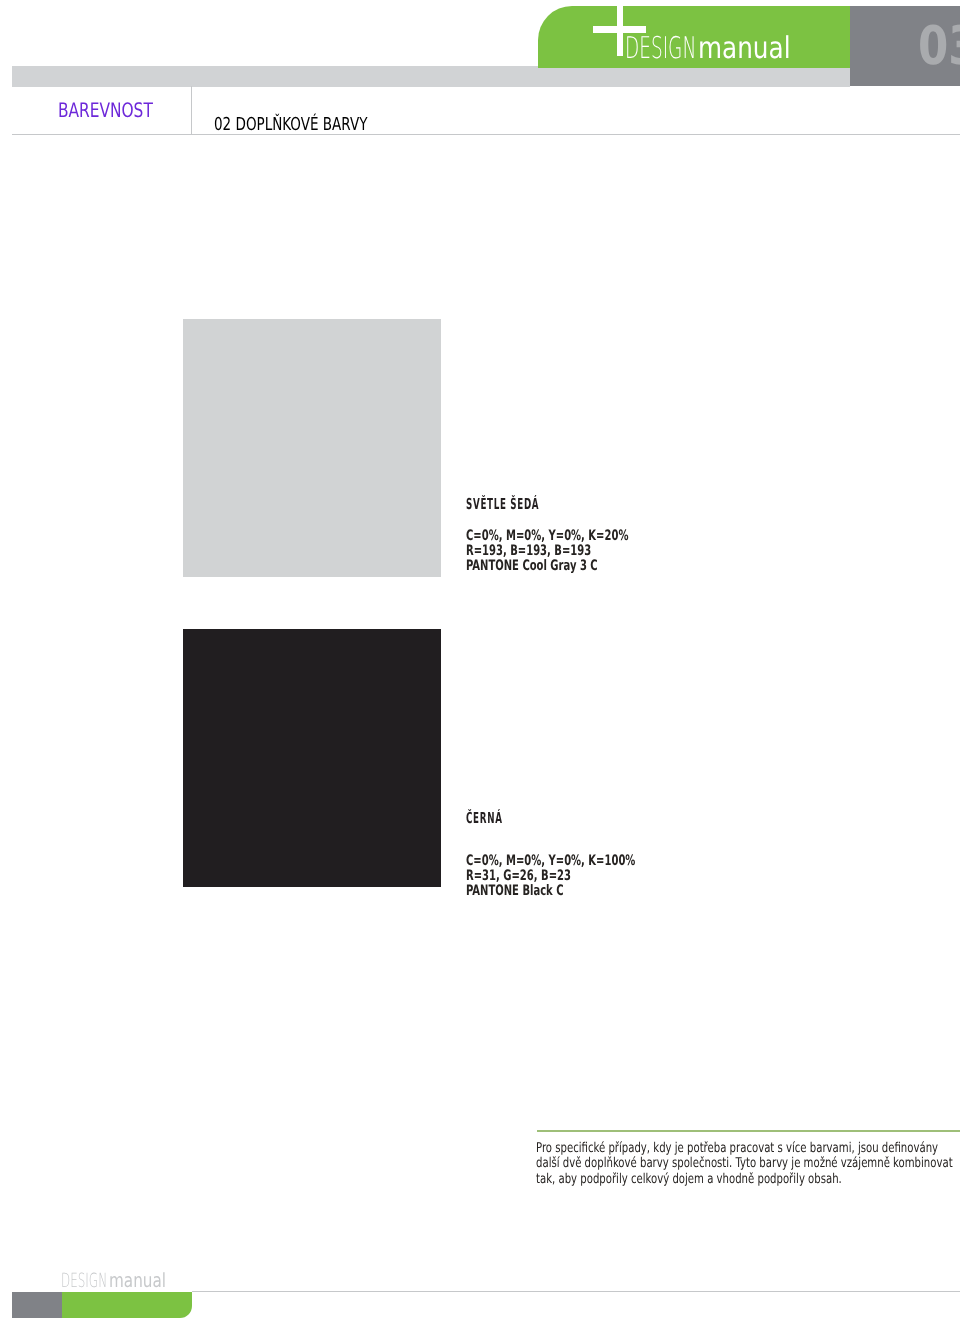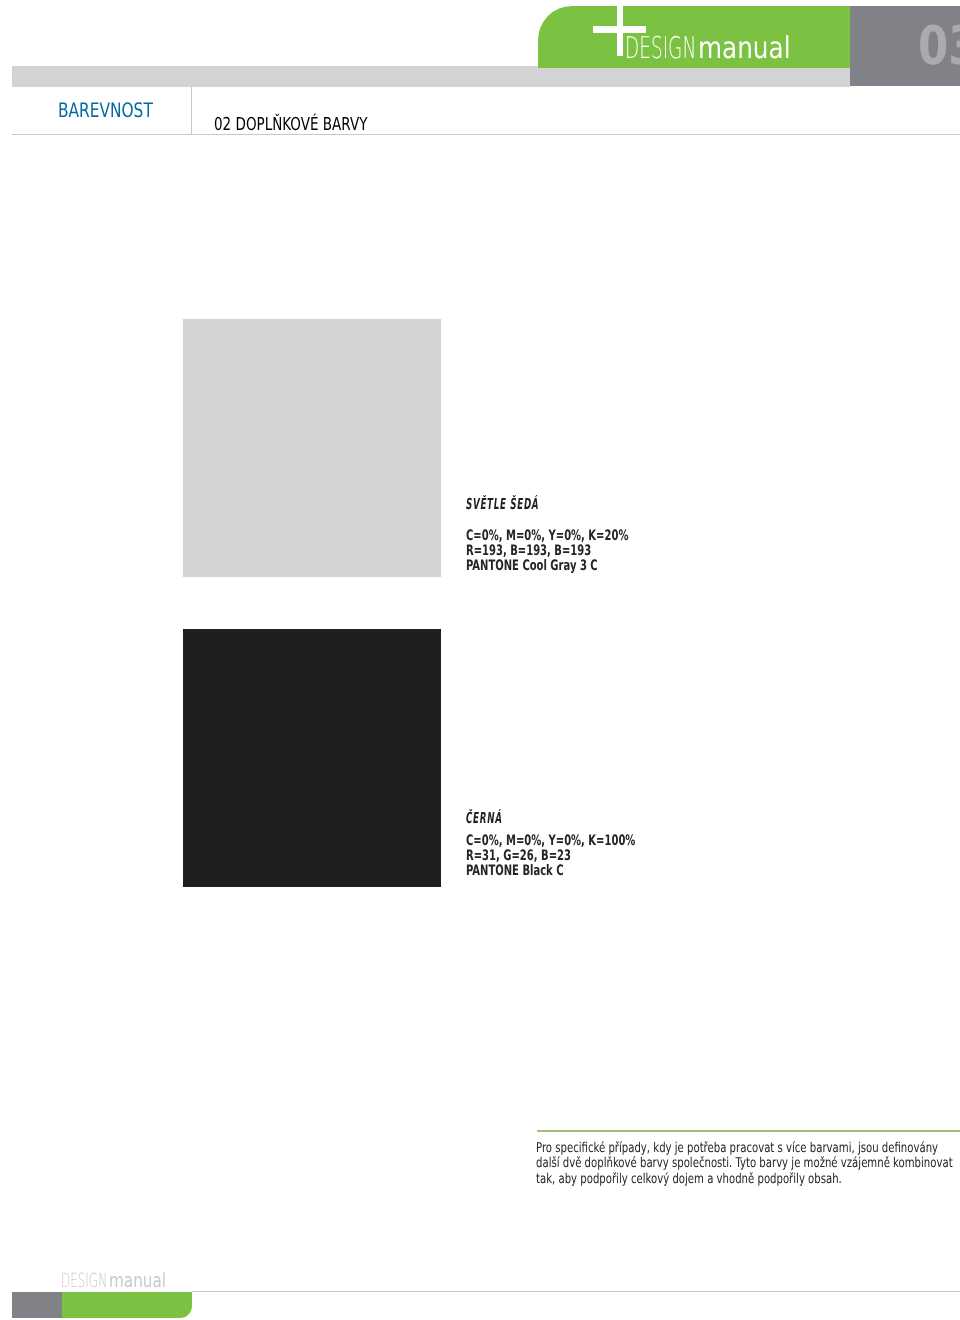--- a/index.html
+++ b/index.html
@@ -23,29 +23,29 @@
   .logo-cross-h{position:absolute;left:55px;top:20.3px;width:53px;height:7px;background:#fff;}
   .logo-text{position:absolute;left:0;top:0;color:#fff;line-height:1;white-space:nowrap;}
   .lt-light{position:absolute;left:87.0px;top:27.6px;font-size:30.0px;font-weight:300;}
   .lt-light .sq{transform:scaleX(0.616);transform-origin:0 0;}
   .lt-bold{position:absolute;left:160.0px;top:27.6px;font-size:30.0px;font-weight:500;}
   .lt-bold .sq{transform:scaleX(0.915);transform-origin:0 0;}
 
   
   .sec-rule{position:absolute;left:0;top:133.5px;width:960px;height:1px;background:#c6c8ca;}
   .sec-div{position:absolute;left:179px;top:86px;width:1px;height:47.5px;background:#c6c8ca;}
-  .sec-name{position:absolute;left:45.5px;top:99.9px;color:#0369a1;font-size:20.0px;line-height:1;}
+  .sec-name{position:absolute;left:45.5px;top:99.9px;color:#6d28d9;font-size:20.0px;line-height:1;}
   .sec-name .sq{transform:scaleX(0.855);transform-origin:0 0;}
   .sec-sub{position:absolute;left:202.0px;top:99.7px;color:#000000;font-size:17.8px;line-height:1;margin-top:16px;}
   .sec-sub .sq{transform:scaleX(0.845);transform-origin:0 0;}
 
   
   .swatch{position:absolute;left:171px;width:257.5px;height:257.5px;}
   .sw-info{position:absolute;left:454px;}
-  .sw-title{font-size:15.2px;font-weight:bold;color:#231f20;line-height:1;font-style:italic;}
+  .sw-title{font-size:15.2px;font-weight:bold;color:#231f20;line-height:1;}
   .sw-title .sq{transform:scaleX(0.640);transform-origin:0 0;letter-spacing:1.05px;}
   .sw-lines{font-size:14.4px;color:#262321;line-height:1;font-weight:bold;}
   .sw-lines > div{height:15.1px;}
   .sw-lines .sq{transform:scaleX(0.772);transform-origin:0 0;}
 
   
   .note-rule{position:absolute;left:525px;top:1129.5px;width:435px;height:2px;background:#9ebf78;}
   .note-text{position:absolute;left:524.3px;top:1142.2px;font-size:13.5px;color:#262321;line-height:1;}
   .note-text > div{height:15.3px;}
   .note-text .sq{transform:scaleX(0.8335);transform-origin:0 0;}
@@ -93,21 +93,21 @@
     <div class="sw-lines" style="margin-top:16.0px">
       <div><span class="sq">C=0%, M=0%, Y=0%, K=20%</span></div>
       <div><span class="sq">R=193, B=193, B=193</span></div>
       <div><span class="sq">PANTONE Cool Gray 3 C</span></div>
     </div>
   </div>
 
   <div class="swatch" style="top: 629px; background: rgb(33, 30, 32);"></div>
   <div class="sw-info" style="top:811.0px">
     <div class="sw-title"><span class="sq">ČERNÁ</span></div>
-    <div class="sw-lines" style="margin-top:8px">
+    <div class="sw-lines" style="margin-top:28px">
       <div><span class="sq">C=0%, M=0%, Y=0%, K=100%</span></div>
       <div><span class="sq">R=31, G=26, B=23</span></div>
       <div><span class="sq">PANTONE Black C</span></div>
     </div>
   </div>
 
   <div class="note-rule"></div>
   <div class="note-text">
     <div><span class="sq">Pro specifické případy, kdy je potřeba pracovat s více barvami, jsou definovány</span></div>
     <div><span class="sq">další dvě doplňkové barvy společnosti. Tyto barvy je možné vzájemně kombinovat</span></div>

